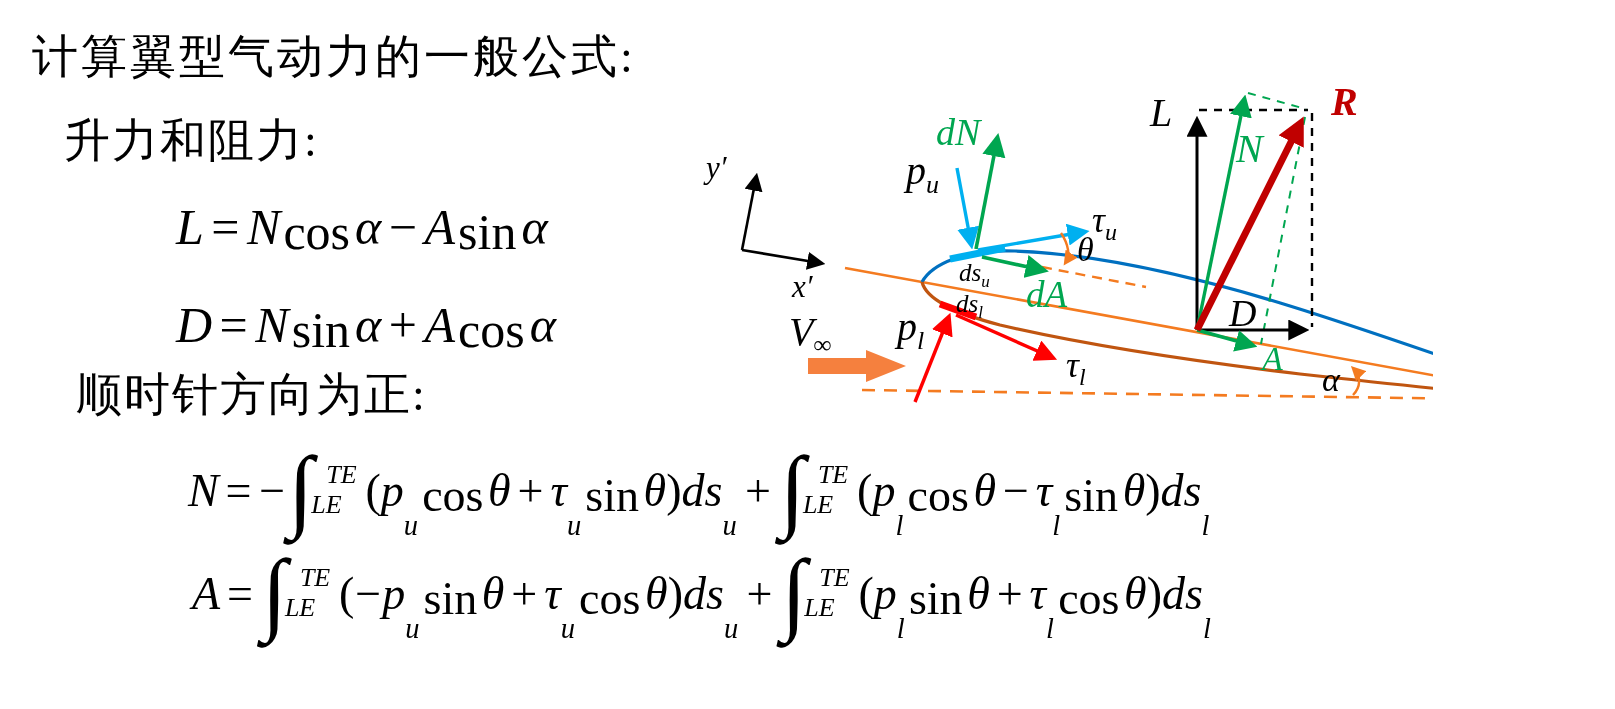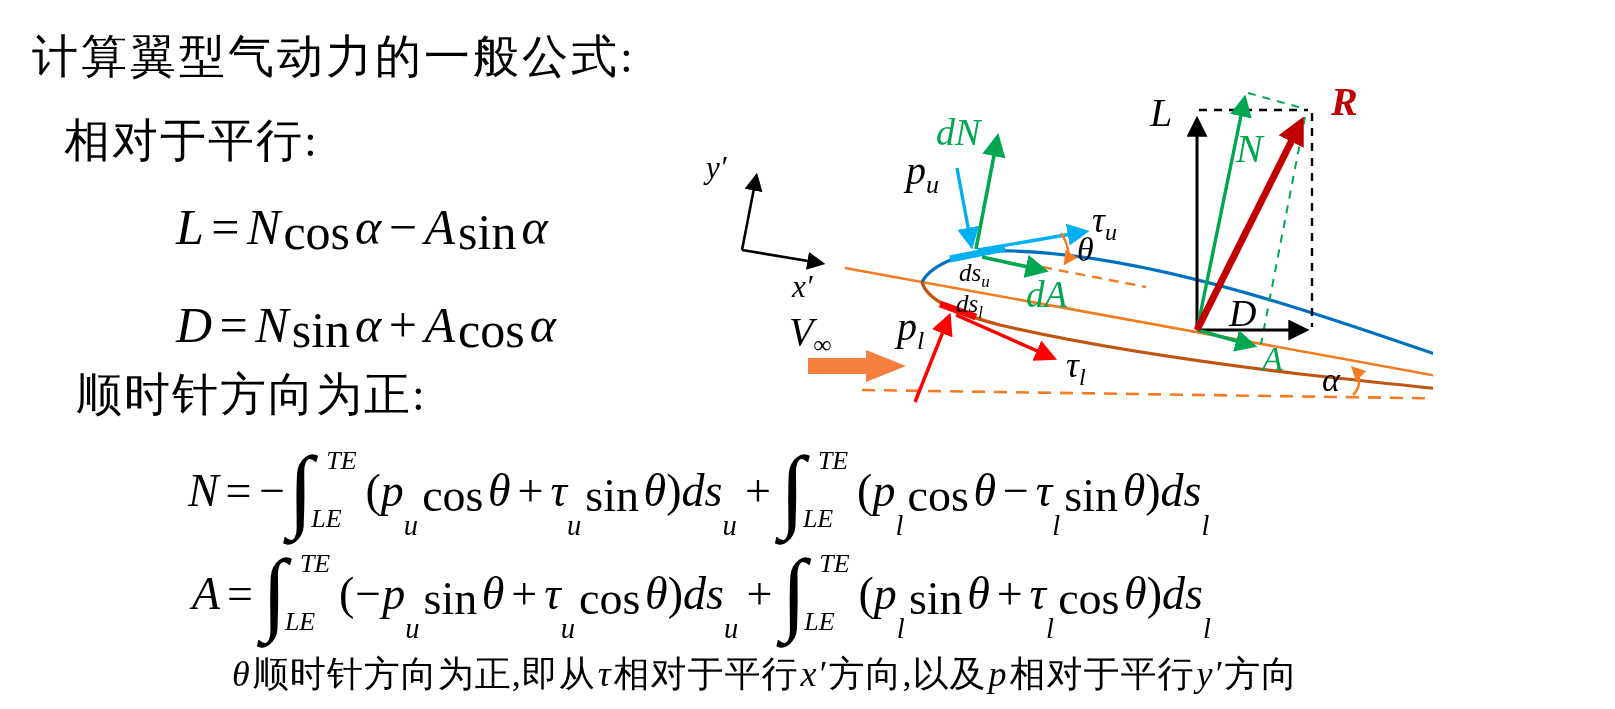--- a/index.html
+++ b/index.html
@@ -17,36 +17,36 @@
   .eqN{left:188px;top:440px;font-size:46px;height:100px;}
   .eqA{left:192px;top:543px;font-size:46px;height:100px;}
   .v{font-style:italic;}
   .f{font-style:normal;margin:11px .10em 0 .06em;}
   .o{font-style:normal;margin:0 .15em;}
   .par{font-style:normal;margin:0;}
   .tneg{font-style:normal;margin:0 .02em;}
   .sub{font-style:italic;font-size:62%;align-self:flex-end;margin-bottom:-2px;margin-right:.05em;}
   .intg{display:inline-flex;align-items:center;margin:0 .04em;}
   .isign{font-size:92px;line-height:.86;font-style:normal;}
-  .ilims{display:inline-flex;flex-direction:column;justify-content:space-between;height:88px;
+  .ilims{display:inline-flex;flex-direction:column;justify-content:center;height:88px;
          font-size:26px;font-style:italic;margin-left:-2px;margin-right:7px;}
   .iup{margin-left:15px;}
   .ilo{margin-left:0;}
   svg.diagram{position:absolute;left:0;top:0;}
   svg text{font-family:"Liberation Serif","DejaVu Serif",serif;font-style:italic;fill:#000;}
   svg text.g{fill:#00A650;}
   svg text.dr{fill:#C00000;font-weight:bold;}
 </style>
 </head>
 <body>
 
 <div class="slide">
 
   <div class="cjk title">计算翼型气动力的一般公式:</div>
-  <div class="cjk s1">相对于平行:</div>
+  <div class="cjk s1">升力和阻力:</div>
   <div class="cjk s2">顺时针方向为正:</div>
 
   <div class="eq eqL">
     <span class="v">L</span>
     <span class="o">=</span>
     <span class="v">N</span>
     <span class="f">cos</span>
     <span class="v">α</span>
     <span class="o">−</span>
     <span class="v">A</span>
@@ -153,23 +153,20 @@
     <span class="o">+</span>
     <span class="v">τ</span>
     <span class="sub">l</span>
     <span class="f">cos</span>
     <span class="v">θ</span>
     <span class="par">)</span>
     <span class="v">ds</span>
     <span class="sub">l</span>
   </div>
 
-  <div class="cjk note">
-    <span class="nm">θ</span><span>顺时针方向为正,即从</span><span class="nm">τ</span><span>相对于平行</span><span class="nm">x′</span><span>方向,以及</span><span class="nm">p</span><span>相对于平行</span><span class="nm">y′</span><span>方向</span>
-  </div>
 
   <svg class="diagram" width="1615" height="709" viewBox="0 0 1615 709">
     <defs>
       <marker id="mk-black" viewBox="0 0 10 10" refX="7" refY="5" markerWidth="7" markerHeight="7" orient="auto">
           <path d="M0,0L10,5L0,10z" fill="#000000"></path>
         </marker>
       <marker id="mk-green" viewBox="0 0 10 10" refX="7" refY="5" markerWidth="6.5" markerHeight="6.5" orient="auto">
           <path d="M0,0L10,5L0,10z" fill="#00A650"></path>
         </marker>
       <marker id="mk-cyan" viewBox="0 0 10 10" refX="7" refY="5" markerWidth="6.5" markerHeight="6.5" orient="auto">

